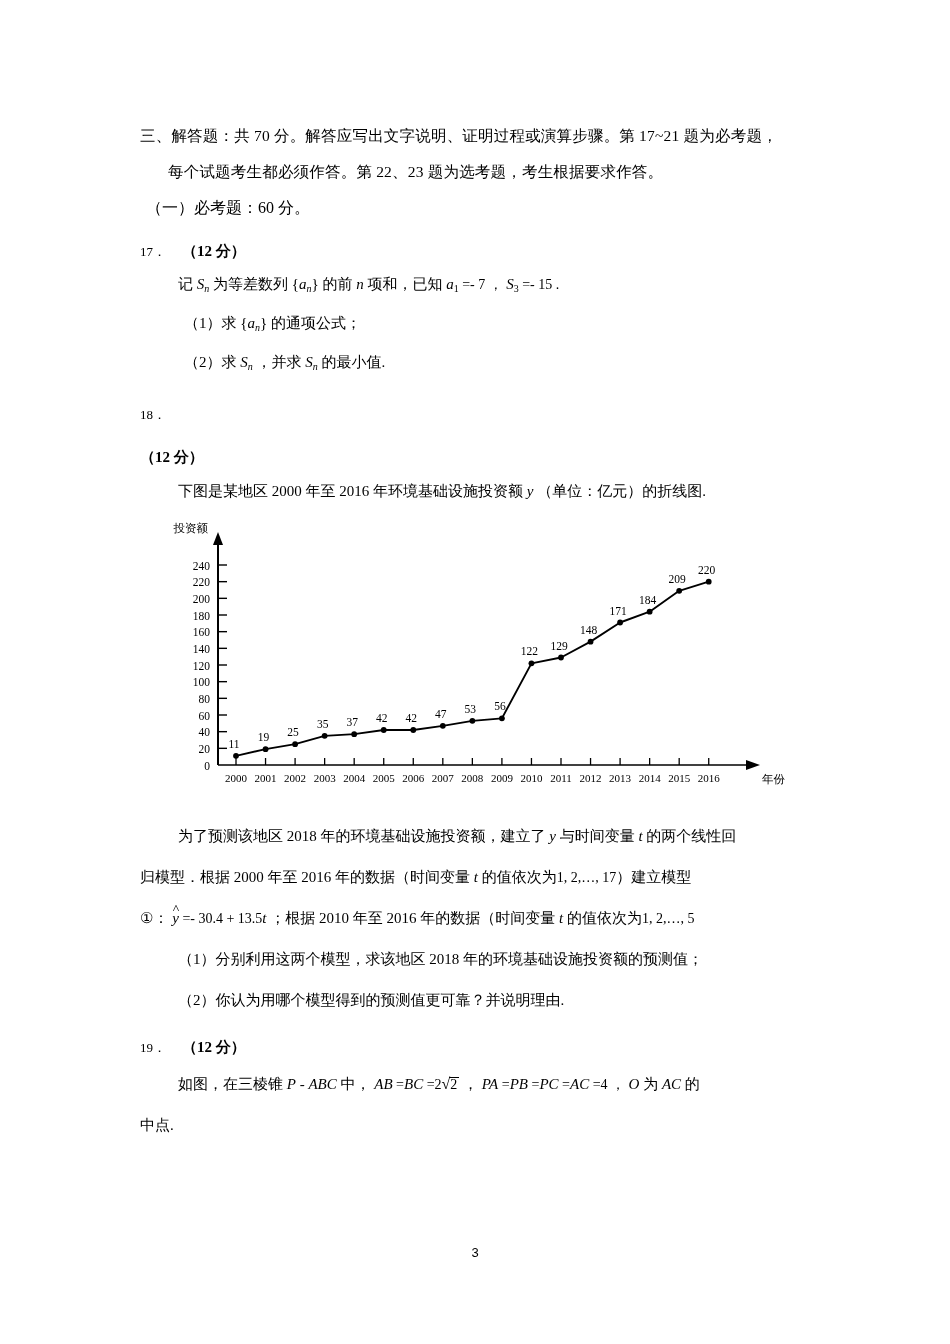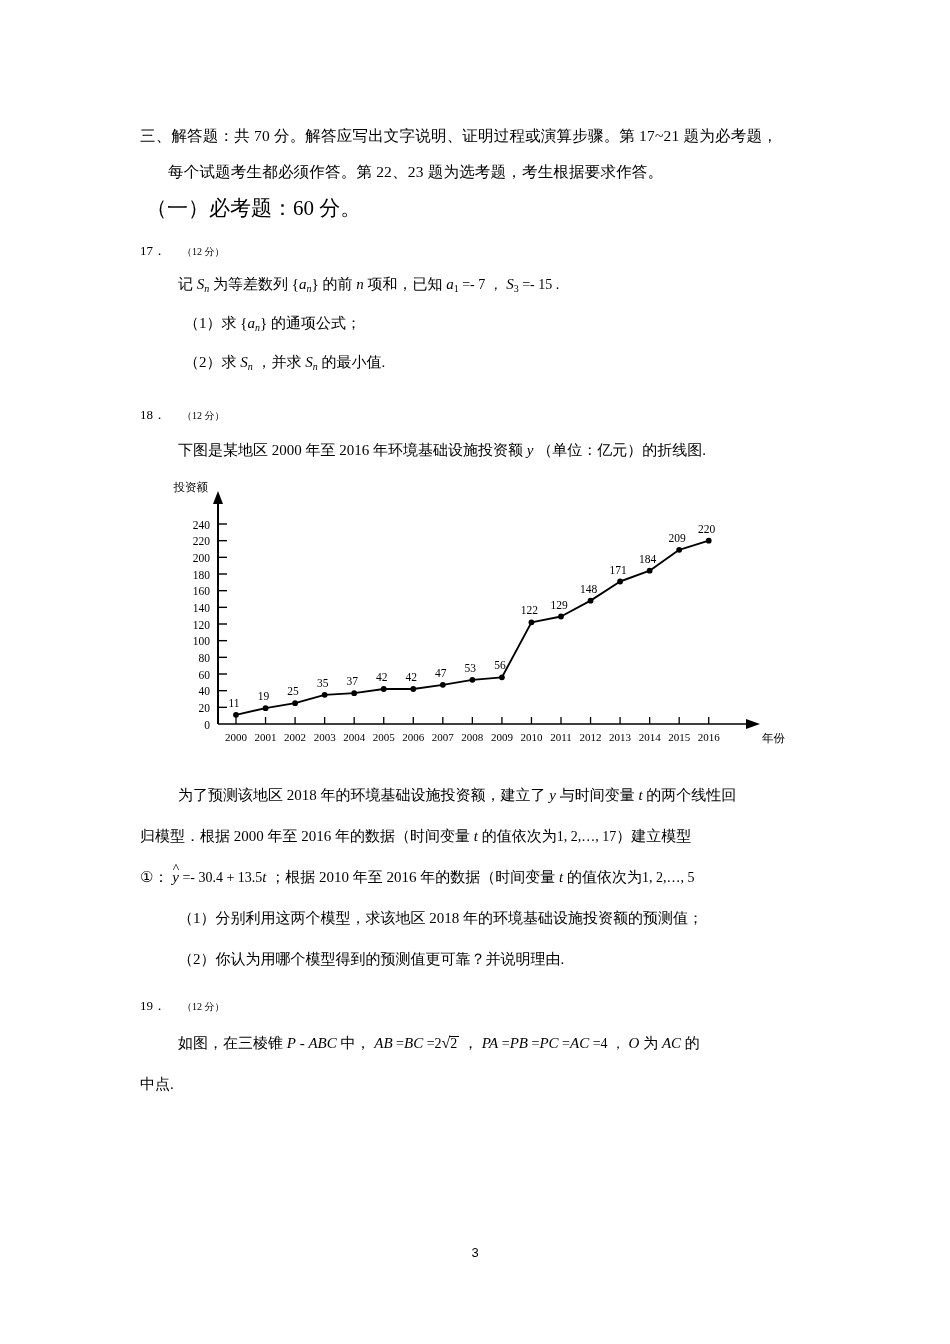--- a/index.html
+++ b/index.html
@@ -31,37 +31,37 @@
   
   .hdr-line {
     font-size: 15.5px;
     line-height: 36px;
     letter-spacing: 0.2px;
     white-space: nowrap;
   }
   .hdr-line.indent { padding-left: 28px; }
 
   .section-head {
-    font-size: 21px;
+    font-size: 16px;
     line-height: 36px;
     padding-left: 6px;
   }
 
   .q-row {
     display: flex;
     align-items: baseline;
     font-size: 15px;
     line-height: 30px;
   }
   .q-num {
     width: 42px;
     flex: 0 0 42px;
     font-size: 13px;
   }
-  .q-mark { font-size: 10px; }
+  .q-mark { font-size: 15px; font-weight: bold; }
 
   .body-line {
     font-size: 15px;
     line-height: 34px;
     padding-left: 38px;
     white-space: nowrap;
   }
   .body-line.sub { padding-left: 44px; }
   .para-line {
     font-size: 15px;
@@ -153,21 +153,21 @@
     <div class="body-line">
       <span>记 </span><span class="mi">S</span><span class="sub-idx">n</span><span> 为等差数列 {</span><span class="mi">a</span><span class="sub-idx">n</span><span>} 的前 </span><span class="mi">n</span><span> 项和，已知 </span><span class="mi">a</span><span class="sub-num">1</span><span class="mn"> =- 7 ，  </span><span class="mi">S</span><span class="sub-num">3</span><span class="mn"> =- 15 .</span>
     </div>
     <div class="body-line sub">
       <span>（1）求 {</span><span class="mi">a</span><span class="sub-idx">n</span><span>} 的通项公式；</span>
     </div>
     <div class="body-line sub">
       <span>（2）求 </span><span class="mi">S</span><span class="sub-idx">n</span><span> ，并求 </span><span class="mi">S</span><span class="sub-idx">n</span><span> 的最小值.</span>
     </div>
 
-    <div class="q-row" style="margin-top:16px;">
+    <div class="q-row" style="margin-top:16px;flex-direction:column;">
       <span class="q-num">18．</span>
       <span class="q-mark">（12 分）</span>
     </div>
     <div class="body-line" style="line-height:38px;">
       <span>下图是某地区 2000 年至 2016 年环境基础设施投资额 </span><span class="mi">y</span><span> （单位：亿元）的折线图.</span>
     </div>
 
     <div class="chart-wrap">
       <svg class="chart-svg" id="chart" width="640" height="280" viewBox="0 0 640 280">
           <line x1="58" y1="245" x2="58" y2="22" stroke="#000" stroke-width="2"></line>

